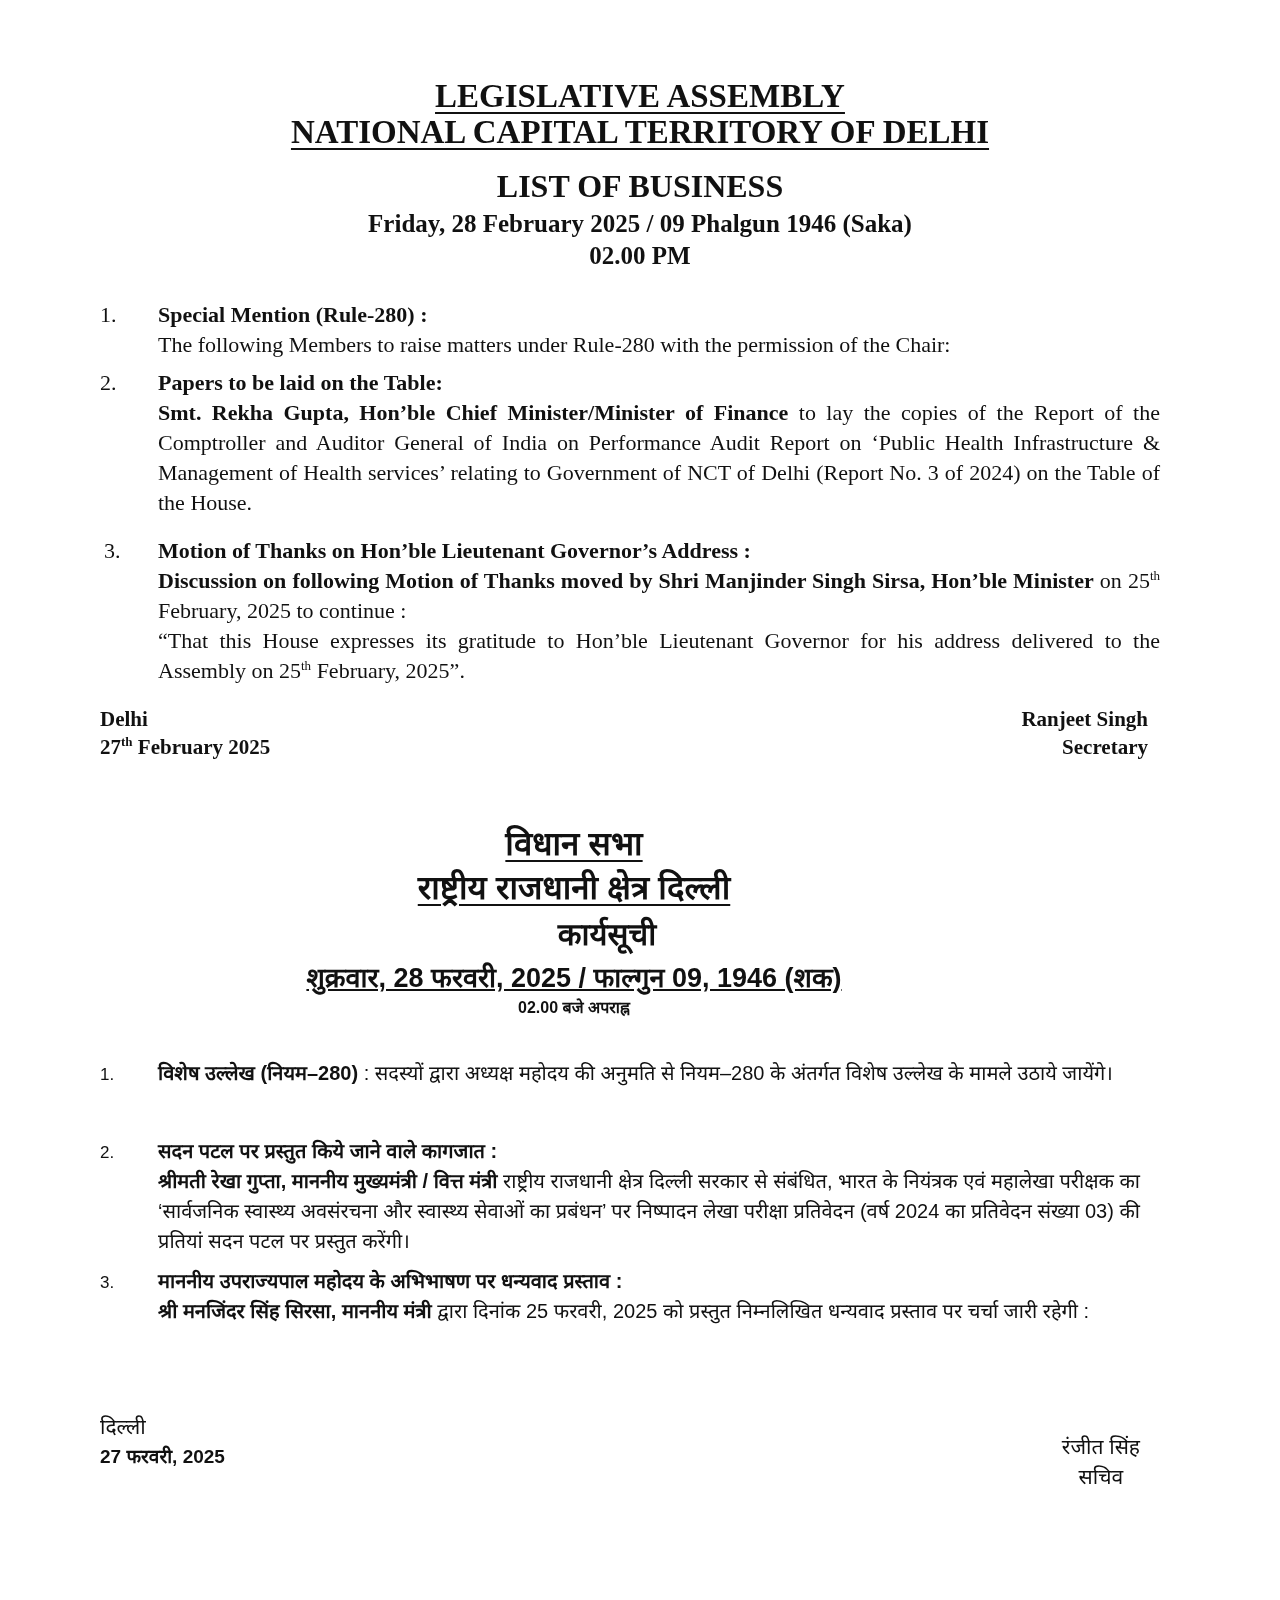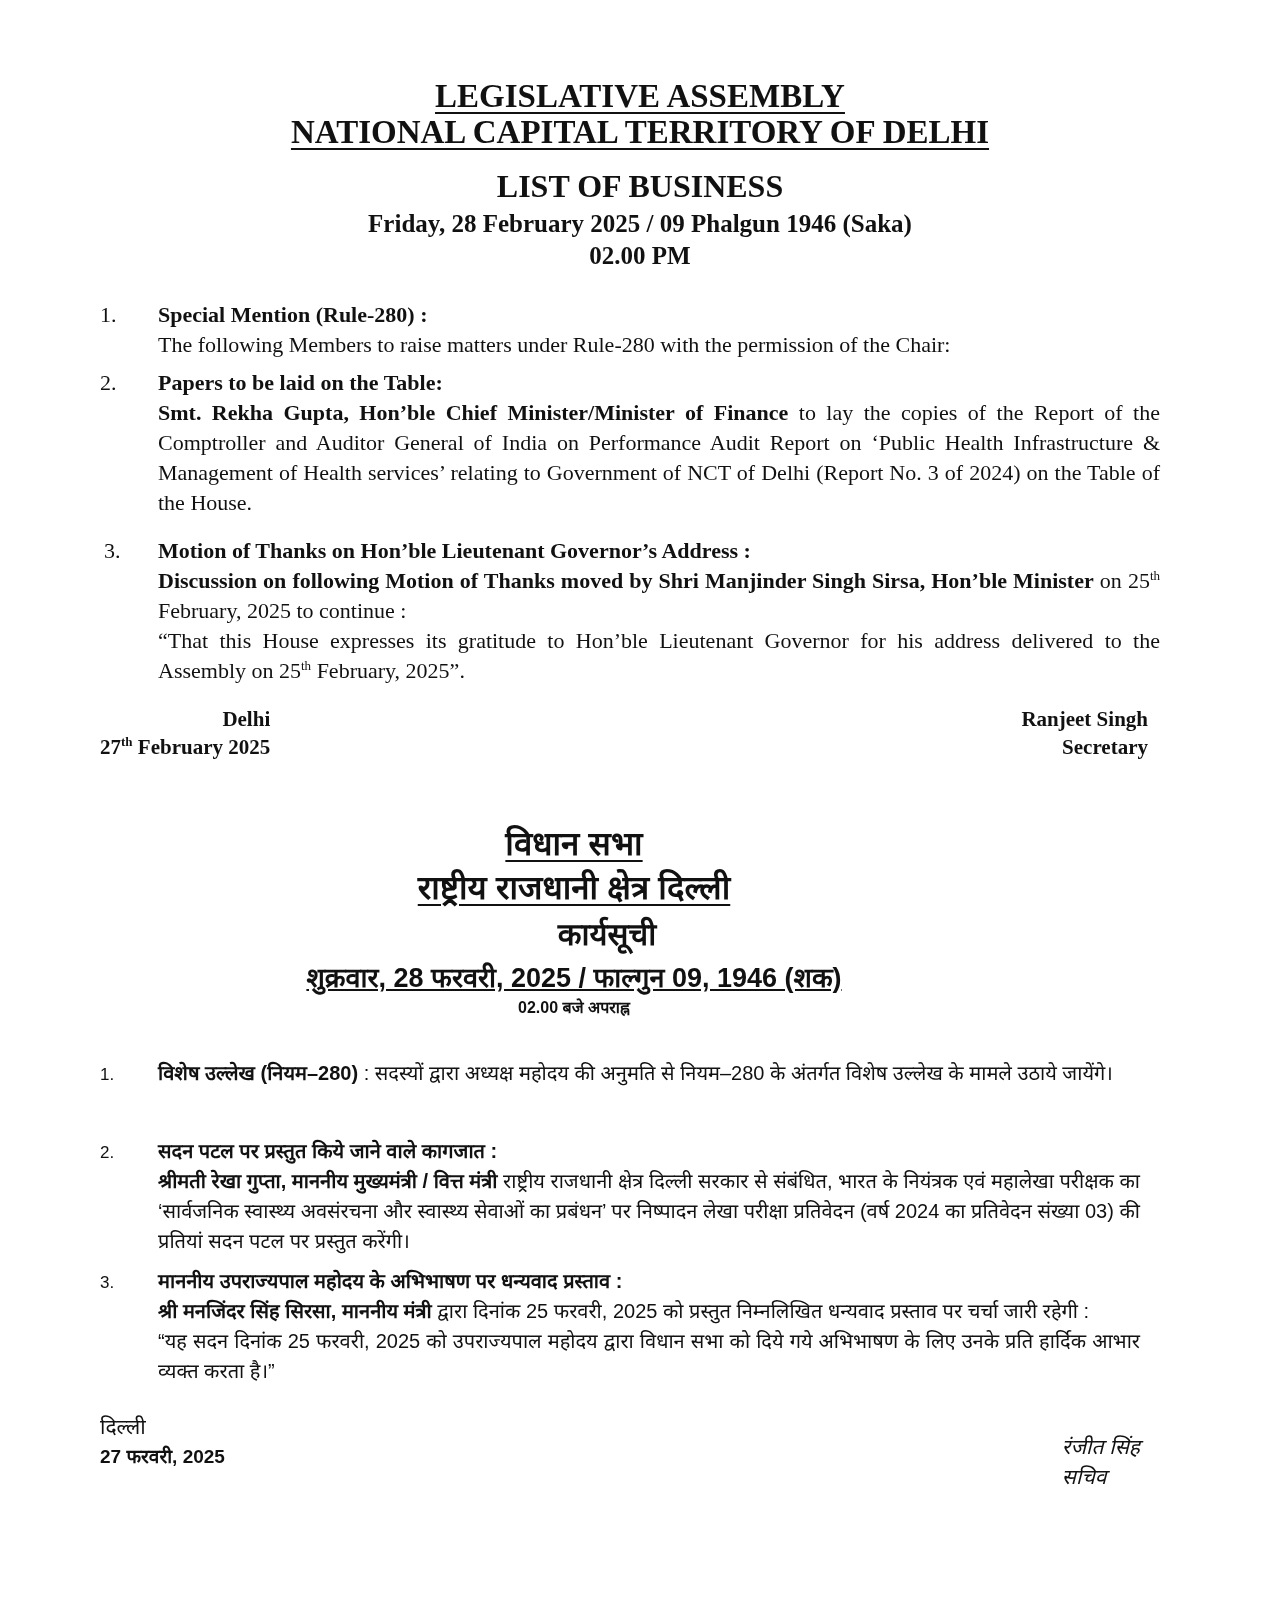--- a/index.html
+++ b/index.html
@@ -23,40 +23,40 @@
   .b { font-weight:bold; }
   .i { }
   sup { font-size:13px; line-height:0; vertical-align:super; }
 
   #en-item1 { top:300px; }
   #en-item2 { top:368px; }
   #en-item3 { top:536px; }
   #en-item3 .num { left:4px; }
 
   .sig { position:absolute; font-size:21px; font-weight:bold; line-height:28px; }
-  #en-sig-left { left:100px; top:705px;text-align:right; }
+  #en-sig-left { left:100px; top:705px; }
   #en-sig-right { right:132px; top:705px; text-align:right; }
 
   
   .hi-center { position:absolute; left:0; width:1148px; text-align:center; font-weight:bold; }
   #hi-t1 { top:820px; font-size:33px; }
   #hi-t2 { top:864px; font-size:33px; }
   #hi-t3 { top:912px; font-size:31px;padding-left:33px; }
   #hi-t4 { top:958px; font-size:27px;text-decoration:underline; }
   #hi-t5 { top:996px; font-size:16px; }
   .hi-item { position:absolute; left:100px; width:1040px; font-size:20px; line-height:30px; }
   .hi-item .num { font-size:17px; top:2px; }
   .hi-item .body { margin-left:58px; }
   #hi-item1 { top:1058px; }
   #hi-item2 { top:1136px; }
   #hi-item3 { top:1266px; }
   .hi-sig { position:absolute; font-size:21px; line-height:30px; }
   #hi-sig-left { left:100px; top:1412px; }
   #hi-sig-left .date { font-weight:bold; font-size:19px; }
-  #hi-sig-right { right:140px; top:1432px; text-align:left;font-style:italic; }
+  #hi-sig-right { right:140px; top:1432px; text-align:center; }
 </style>
 </head>
 <body>
 
 <div class="page">
 
   <div class="serif">
     <div id="en-t1" class="h-center ul">LEGISLATIVE ASSEMBLY</div>
     <div id="en-t2" class="h-center ul">NATIONAL CAPITAL TERRITORY OF DELHI</div>
     <div id="en-t3" class="h-center">LIST OF BUSINESS</div>
@@ -116,21 +116,20 @@
         <div class="b">सदन पटल पर प्रस्तुत किये जाने वाले कागजात :</div>
         <div><span class="b">श्रीमती रेखा गुप्ता, माननीय मुख्यमंत्री / वित्त मंत्री</span><span> राष्ट्रीय राजधानी क्षेत्र दिल्ली सरकार से संबंधित, भारत के नियंत्रक एवं महालेखा परीक्षक का ‘सार्वजनिक स्वास्थ्य अवसंरचना और स्वास्थ्य सेवाओं का प्रबंधन’ पर निष्पादन लेखा परीक्षा प्रतिवेदन (वर्ष 2024 का प्रतिवेदन संख्या 03) की प्रतियां सदन पटल पर प्रस्तुत करेंगी।</span></div>
       </div>
     </div>
 
     <div id="hi-item3" class="hi-item">
       <span class="num">3.</span>
       <div class="body">
         <div class="b">माननीय उपराज्यपाल महोदय के अभिभाषण पर धन्यवाद प्रस्ताव :</div>
         <div><span class="b">श्री मनजिंदर सिंह सिरसा, माननीय मंत्री</span><span> द्वारा दिनांक 25 फरवरी, 2025 को प्रस्तुत निम्नलिखित धन्यवाद प्रस्ताव पर चर्चा जारी रहेगी :</span></div>
-        <div class="i">“यह सदन दिनांक 25 फरवरी, 2025 को उपराज्यपाल महोदय द्वारा विधान सभा को दिये गये अभिभाषण के लिए उनके प्रति हार्दिक आभार व्यक्त करता है।”</div>
       </div>
     </div>
 
     <div id="hi-sig-left" class="hi-sig">
       <div>दिल्ली</div>
       <div class="date">27 फरवरी, 2025</div>
     </div>
     <div id="hi-sig-right" class="hi-sig">
       <div>रंजीत सिंह</div>
       <div>सचिव</div>

